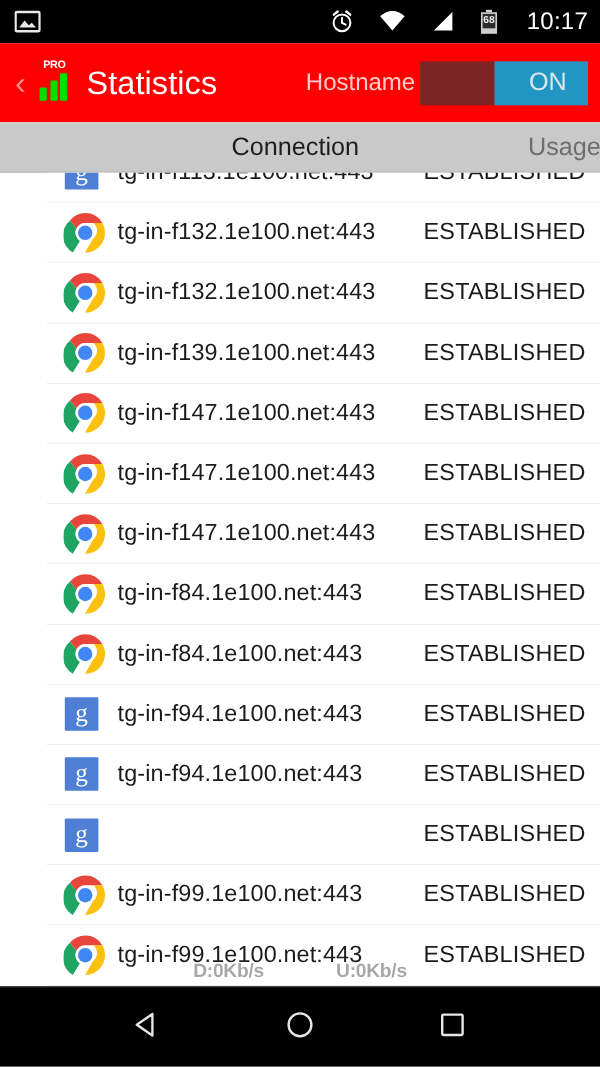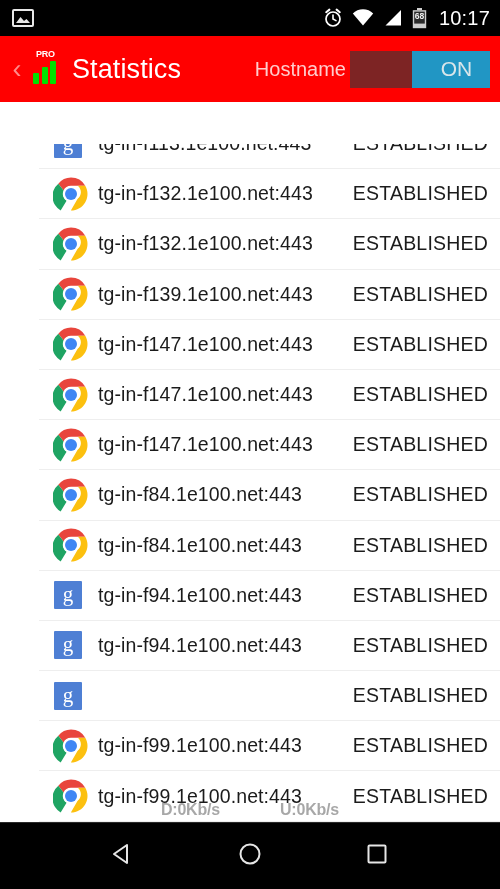--- a/index.html
+++ b/index.html
@@ -10,21 +10,21 @@
     -webkit-font-smoothing:antialiased;
   }
   #app { position:relative; width:500px; height:889px; overflow:hidden; }
 
   
   .statusbar {
     height:36px; background:#000; display:flex; align-items:center;
     padding:0 10px 0 12px; color:#fff;
   }
   .sb-left { display:flex; align-items:center; gap:8px; flex:1; }
-  .sb-right { display:flex; align-items:center; gap:9px; }
+  .sb-right { display:flex; align-items:center; gap:21px; }
   .sb-time { font-size:20px; color:#fff; letter-spacing:0.2px; font-weight:400; margin-left:3px;}
   .ico { display:block; }
 
   
   .actionbar {
     height:66px; background:#ff0000; display:flex; align-items:center;
     padding:0 10px 0 6px; position:relative;
   }
   .back-chevron {
     color:#ff8b8b; font-size:27px; line-height:1; width:22px;
@@ -168,20 +168,24 @@
     <div class="ab-title">Statistics</div>
     <div class="ab-right">
       <div class="hostname-label">Hostname</div>
       <div class="toggle">
         <div class="track-off"></div>
         <div class="track-on">ON</div>
       </div>
     </div>
   </div>
 
+  <div class="tabbar">
+    <div class="tab tab-connection">Connection</div>
+    <div class="tab tab-usage">Usage</div>
+  </div>
 
   <div class="list">
     <div class="list-inner" id="rows">
         <div class="row">
           <div class="row-icon">
             <span class="google-g">g</span>
           </div>
           <div class="row-host">tg-in-f113.1e100.net:443</div>
           <div class="row-state">ESTABLISHED</div>
         </div>

